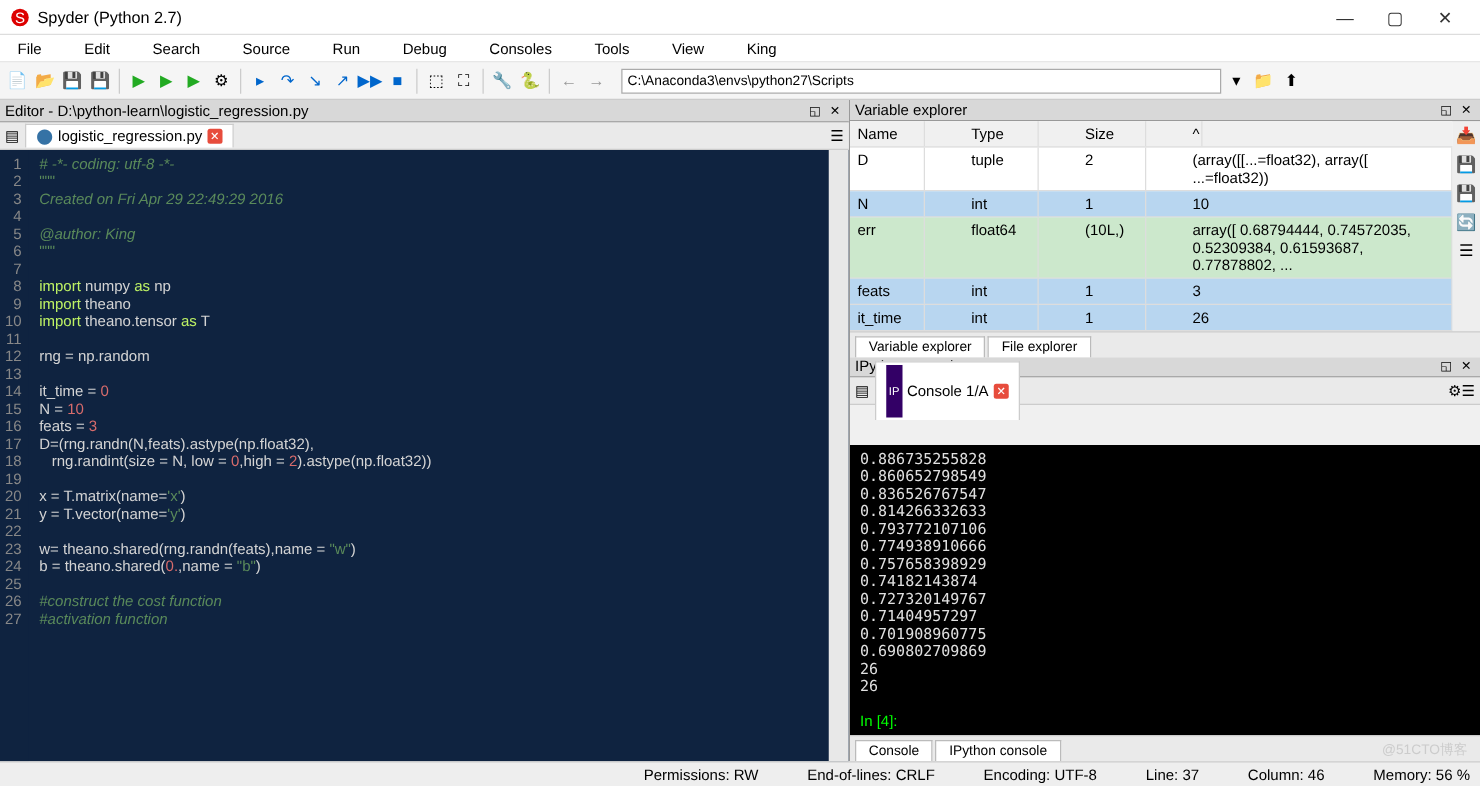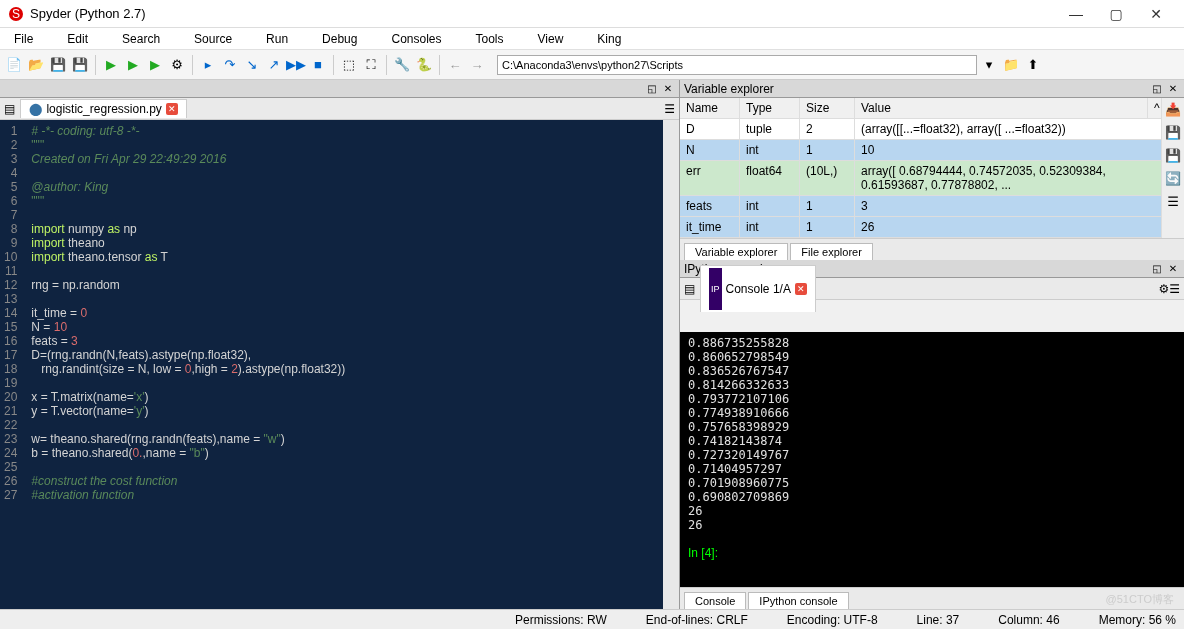--- a/index.html
+++ b/index.html
@@ -25,21 +25,21 @@
 .close-x { color: #fff; background: #e74c3c; border-radius: 2px; width: 12px; height: 12px; font-size: 9px; display: inline-flex; align-items: center; justify-content: center; }
 .editor { flex: 1; background: #0f2340; color: #d4d4d4; font-family: Consolas, monospace; font-size: 13px; overflow: auto; position: relative; display: flex; }
 .gutter { background: #0f2340; color: #888; text-align: right; padding: 4px 6px 4px 4px; user-select: none; }
 .code { padding: 4px 8px; white-space: pre; flex: 1; }
 .scrollbar-v { width: 16px; background: #e8e8e8; }
 .c-comment { color: #5a8a5a; font-style: italic; }
 .c-str { color: #5a8a5a; }
 .c-kw { color: #bef264; }
 .c-num { color: #d96c6c; }
 .var-table { flex: 0 0 150px; display: flex; flex-direction: column; background: #fff; }
-.vt-head, .vt-row { display: flex; border-bottom: 1px solid #ddd; font-size: 11px; }
+.vt-head, .vt-row { display: flex; border-bottom: 1px solid #ddd; font-size: 11px; gap: 31px; }
 .vt-head { background: #f0f0f0; font-weight: 400; }
 .vt-head div, .vt-row div { padding: 3px 6px; border-right: 1px solid #ddd; }
 .vt-name { width: 60px; } .vt-type { width: 60px; } .vt-size { width: 55px; } .vt-value { flex: 1; }
 .vt-row.hl { background: #b8d6f0; }
 .vt-row.hl2 { background: #cce8cc; }
 .console-area { flex: 1; display: flex; flex-direction: column; margin-top: 32px; }
 .console-body { flex: 1; background: #000; color: #e0e0e0; font-family: Consolas, monospace; font-size: 12px; padding: 4px 8px; overflow: auto; white-space: pre; }
 .prompt { color: #00ff00; }
 .bottom-tabs { height: 22px; background: #eaeaea; border-top: 1px solid #ccc; display: flex; align-items: flex-end; padding: 0 4px; }
 .bottom-tabs .btab { border: 1px solid #bbb; border-bottom: 0; padding: 2px 10px; font-size: 11px; background: #fff; margin-right: 2px; }
@@ -106,20 +106,21 @@
   <span class="tb" style="color:#999">→</span>
   <input class="path" value="C:\Anaconda3\envs\python27\Scripts" style="">
   <span class="tb">▾</span>
   <span class="tb">📁</span>
   <span class="tb">⬆</span>
 </div>
 
 <div class="main">
   <div class="left">
     <div class="pane-title">
+      <span>Editor - D:\python-learn\logistic_regression.py</span>
       <span class="sp"></span>
       <span class="pb">◱</span>
       <span class="pb">✕</span>
     </div>
     <div class="tabbar">
       <span class="tb" style="width:16px">▤</span>
       <div class="tab">
         <span style="color:#3572A5">⬤</span>
         <span>logistic_regression.py</span>
         <span class="close-x">✕</span>
@@ -167,21 +168,20 @@
       <span class="sp"></span>
       <span class="pb">◱</span>
       <span class="pb">✕</span>
     </div>
     <div class="var-pane-wrap">
       <div class="var-table">
         <div class="vt-head">
           <div class="vt-name">Name</div>
           <div class="vt-type">Type</div>
           <div class="vt-size">Size</div>
-          <div class="vt-value">Value</div>
           <div style="width:14px">^</div>
         </div>
         <div id="var-rows">
             <div class="vt-row ">
               <div class="vt-name">D</div>
               <div class="vt-type">tuple</div>
               <div class="vt-size">2</div>
               <div class="vt-value">(array([[...=float32), array([ ...=float32))</div>
             </div>
             <div class="vt-row hl">

